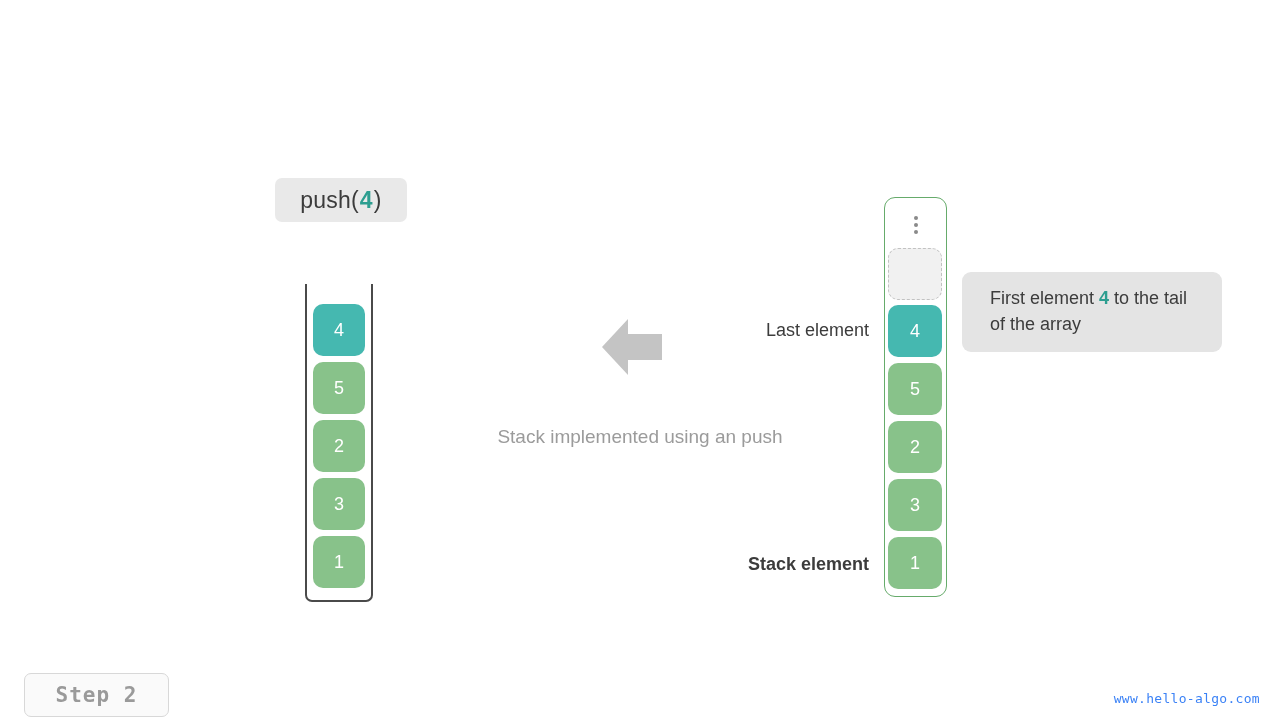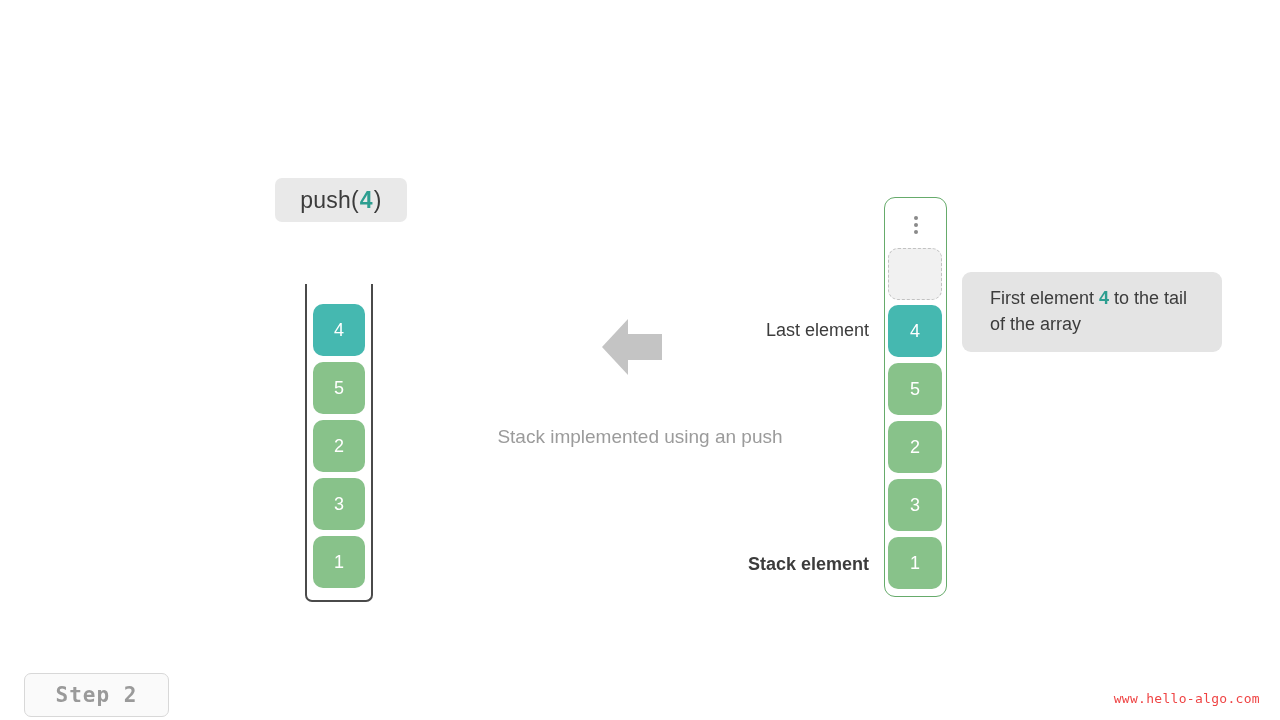--- a/index.html
+++ b/index.html
@@ -208,21 +208,21 @@
     margin-top: 32px;
   }
 
   
   #watermark {
     position: absolute;
     right: 20px;
     bottom: 14px;
     font-family: "DejaVu Sans Mono", monospace;
     font-size: 13px;
-    color: #ef4444;
+    color: #3b82f6;
     letter-spacing: 0.3px;
   }
 </style>
 </head>
 <body>
 
 <div id="op-badge">
   <span>push(</span>
     <span class="accent">4</span>
     <span>)</span>

